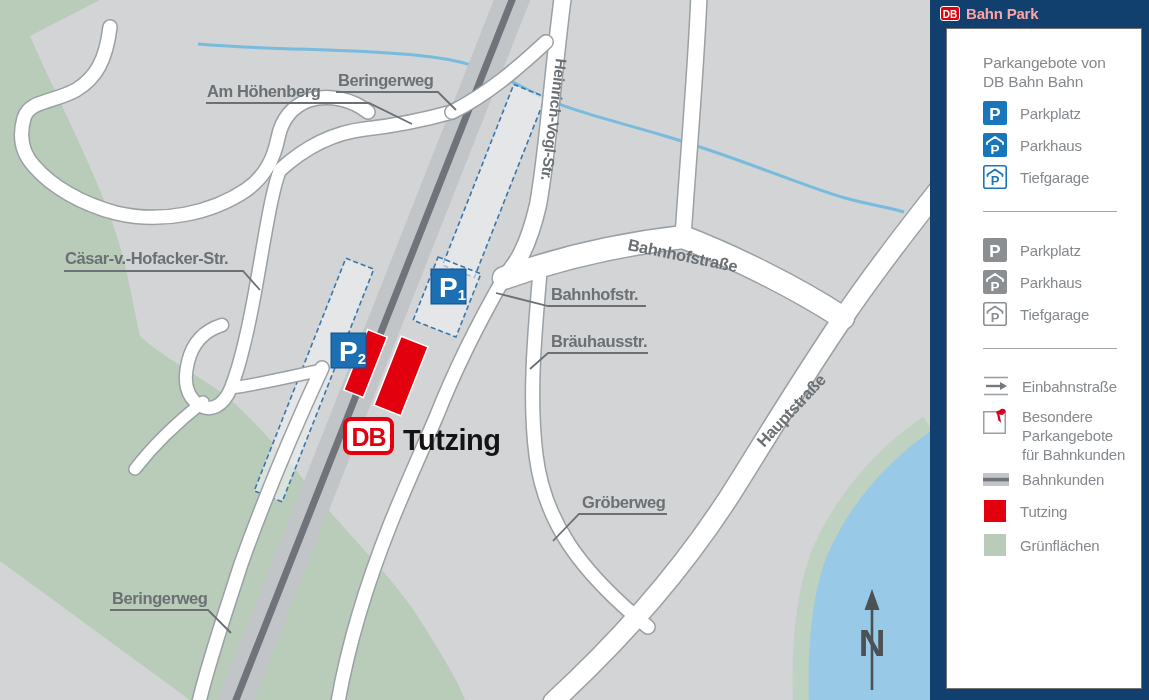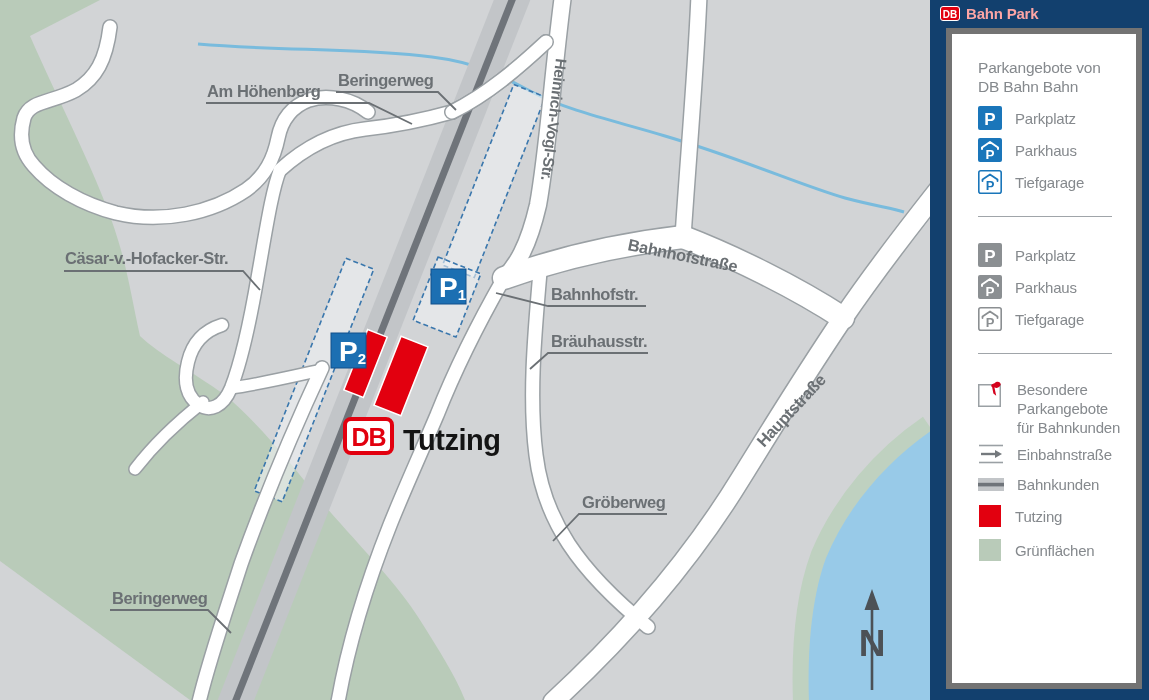--- a/index.html
+++ b/index.html
@@ -3,21 +3,21 @@
 <meta charset="utf-8">
 <style>
   html,body{margin:0;padding:0;background:#e8e8e8;font-family:"Liberation Sans",sans-serif;}
   #stage{position:relative;width:1149px;height:700px;overflow:hidden;background:#d2d4d6;}
   #map{position:absolute;left:0;top:0;}
   .slbl{font-family:"Liberation Sans",sans-serif;font-weight:bold;fill:#6b7074;letter-spacing:-0.4px;}
   
   #sidebar{position:absolute;left:930px;top:0;width:219px;height:700px;background:#12406e;}
   #sb-header{display:flex;align-items:center;gap:6px;height:26px;padding-left:10px;}
   #sb-header .sb-title{color:#fca5a5;font-weight:bold;font-size:15px;letter-spacing:-0.2px;}
-  #sb-panel{position:absolute;left:16px;top:28px;width:196px;height:661px;background:#ffffff;border:6px solid #737373;box-sizing:border-box;padding:24px 14px 0 26px;}
+  #sb-panel{position:absolute;left:16px;top:28px;width:196px;height:661px;background:#ffffff;border:1px solid #737373;box-sizing:border-box;padding:24px 14px 0 36px;}
   .sec-title{color:#85898d;font-size:15.5px;line-height:19px;margin-bottom:10px;letter-spacing:-0.2px;}
   .lg-row{display:flex;align-items:center;gap:13px;margin-bottom:8px;}
   .lg-row.top{align-items:flex-start;margin-bottom:6px;}
   .lg-row.sp{margin-bottom:10px;}
   .lg-label{color:#85898d;font-size:15px;line-height:19px;letter-spacing:-0.2px;}
   .divider{border:none;border-top:1px solid #a0a5a9;margin:22px 10px 26px 0;}
   .ic{flex:0 0 auto;display:block;}
 </style>
 </head>
 <body>
@@ -215,36 +215,36 @@
         <svg class="ic" width="24" height="24">
           <rect x="0.8" y="0.8" width="22.4" height="22.4" rx="2" fill="#ffffff" stroke="#8b8f92" stroke-width="1.6"></rect>
           <polyline points="4.5,11 4.5,9.5 12,4.5 19.5,9.5 19.5,11" fill="none" stroke="#8b8f92" stroke-width="1.8" stroke-linecap="round" stroke-linejoin="round"></polyline>
           <text x="12" y="20" text-anchor="middle" font-size="13" font-weight="bold" fill="#8b8f92">P</text>
         </svg>
         <span class="lg-label">Tiefgarage</span>
       </div>
 
       <hr class="divider">
 
-      <div class="lg-row top">
-        <svg class="ic" width="26" height="27">
-          <rect x="0.75" y="4.75" width="21.5" height="21.5" fill="#ffffff" stroke="#9aa0a4" stroke-width="1.5"></rect>
-          <path d="M16.5,3.2 C20,-0.4 24.8,3.2 21.6,6.6 C20.1,8.2 17.7,8.3 16.4,7.2 L18.2,15.8 L15.4,13.4 L14.1,6.9 C12.1,6.2 13.6,3.6 16.5,3.2 Z" fill="#d4021d"></path>
-        </svg>
-        <span class="lg-label">Besondere Parkangebote für Bahnkunden</span>
-      </div>
       <div class="lg-row sp">
         <svg class="ic" width="26" height="22">
           <line x1="1" y1="2.5" x2="25" y2="2.5" stroke="#9aa0a4" stroke-width="1.6"></line>
           <line x1="1" y1="19.5" x2="25" y2="19.5" stroke="#9aa0a4" stroke-width="1.6"></line>
           <line x1="3" y1="11" x2="17" y2="11" stroke="#74797d" stroke-width="2.4"></line>
           <polygon points="17,7 24,11 17,15" fill="#74797d"></polygon>
         </svg>
         <span class="lg-label">Einbahnstraße</span>
       </div>
+      <div class="lg-row top">
+        <svg class="ic" width="26" height="27">
+          <rect x="0.75" y="4.75" width="21.5" height="21.5" fill="#ffffff" stroke="#9aa0a4" stroke-width="1.5"></rect>
+          <path d="M16.5,3.2 C20,-0.4 24.8,3.2 21.6,6.6 C20.1,8.2 17.7,8.3 16.4,7.2 L18.2,15.8 L15.4,13.4 L14.1,6.9 C12.1,6.2 13.6,3.6 16.5,3.2 Z" fill="#d4021d"></path>
+        </svg>
+        <span class="lg-label">Besondere Parkangebote für Bahnkunden</span>
+      </div>
       <div class="lg-row sp">
         <svg class="ic" width="26" height="17">
           <rect x="0" y="2" width="26" height="13" fill="#c2c5c8"></rect>
           <rect x="0" y="6.8" width="26" height="3.6" fill="#6f747a"></rect>
         </svg>
         <span class="lg-label">Bahnkunden</span>
       </div>
       <div class="lg-row sp">
         <svg class="ic" width="24" height="24">
           <rect x="1" y="1" width="22" height="22" fill="#e2000f"></rect>

